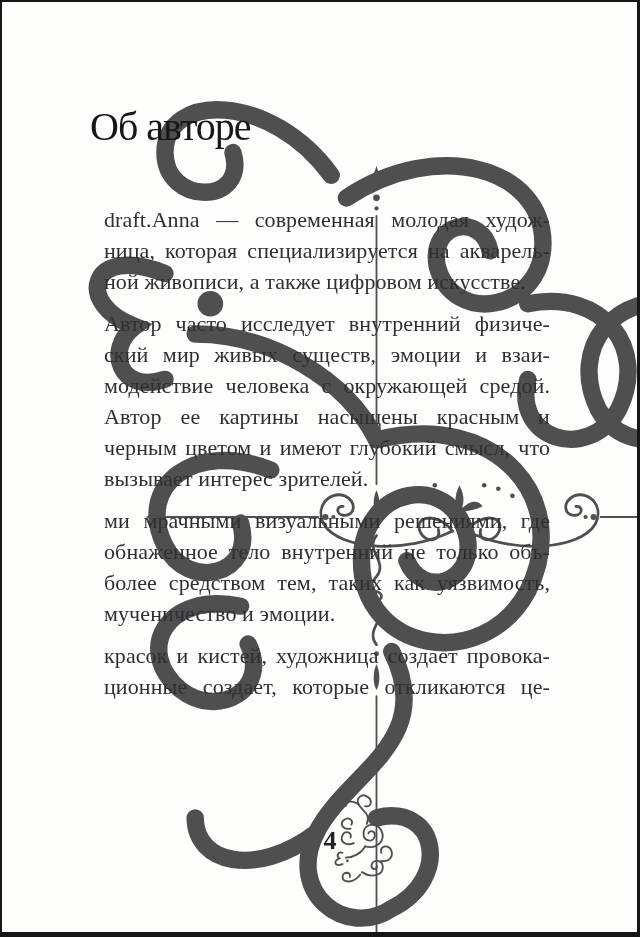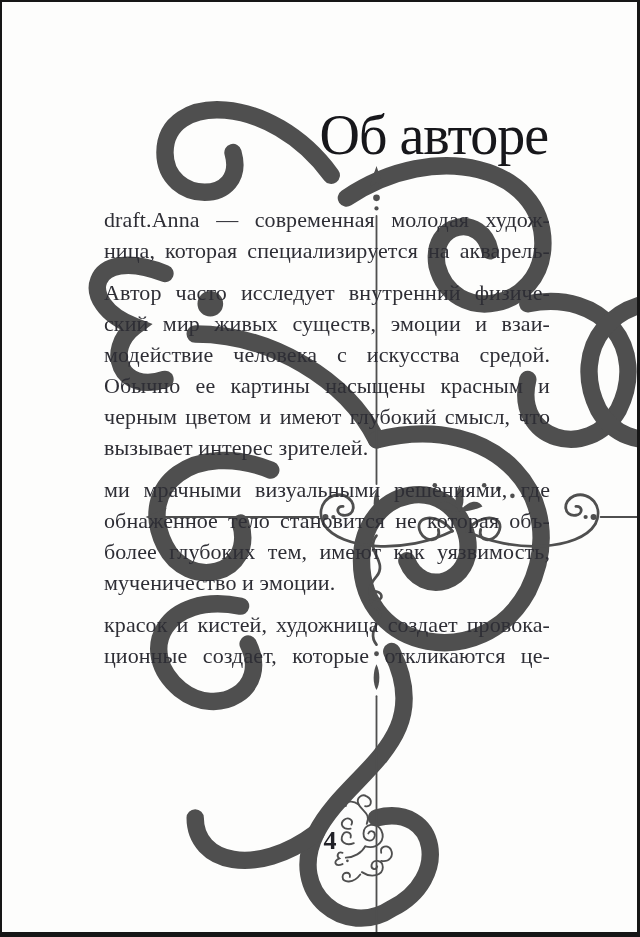--- a/index.html
+++ b/index.html
@@ -28,23 +28,23 @@
   .corner.tr{left:536px;top:56px;transform:scaleX(-1);}
   .corner.bl{left:44px;top:788px;height:95px;transform:scaleY(-1);}
   .corner.br{left:532px;top:790px;height:95px;transform:scale(-1,-1);}
   .divider{width:360px;height:52px;left:140px;}
   .divider.top{top:50px;}
   .divider.bottom{top:842px;left:150px;transform:scaleY(-1);}
   .siderule{width:16px;height:614px;top:164px;}
   .siderule.left{left:57px;}
   .siderule.right{left:604px;}
   .title{
-    position:absolute;left:94px;top:104px;width:452px;
-    text-align:right;
-    font-size:56px;line-height:1.05;
+    position:absolute;left:88px;top:104px;width:452px;
+    text-align:left;
+    font-size:40px;line-height:1.05;
     letter-spacing:-1px;
     color:var(--title);
     white-space:nowrap;
   }
   .paras{
     position:absolute;left:102px;top:202px;width:452px;
   }
   .para{margin:0 6px 11px 0;}
   .para .line{
     font-size:22px;line-height:31px;
@@ -155,33 +155,34 @@
   <svg class="orn siderule right">
       <use href="#sym-siderule"></use>
     </svg>
 
   <h1 class="title" style="margin:0;font-weight:normal;">Об авторе</h1>
 
   <div class="paras">
       <div class="para">
         <div class="line">draft.Anna — современная молодая худож-</div>
         <div class="line">ница, которая специализируется на акварель-</div>
+        <div class="line last">ной живописи, а также цифровом искусстве.</div>
       </div>
       <div class="para">
         <div class="line">Автор часто исследует внутренний физиче-</div>
         <div class="line">ский мир живых существ, эмоции и взаи-</div>
-        <div class="line">модействие человека с искусства средой.</div>
-        <div class="line">Обычно ее картины насыщены красным и</div>
+        <div class="line">модействие человека с окружающей средой.</div>
+        <div class="line">Автор ее картины насыщены красным и</div>
         <div class="line">черным цветом и имеют глубокий смысл, что</div>
         <div class="line last">вызывает интерес зрителей.</div>
       </div>
       <div class="para">
         <div class="line">ми мрачными визуальными решениями, где</div>
-        <div class="line">обнаженное тело становится не которая объ-</div>
-        <div class="line">более глубоких тем, имеют как уязвимость,</div>
+        <div class="line">обнаженное тело внутренний не только объ-</div>
+        <div class="line">более средством тем, таких как уязвимость,</div>
         <div class="line last">мученичество и эмоции.</div>
       </div>
       <div class="para">
         <div class="line">красок и кистей, художница создает провока-</div>
         <div class="line">ционные создает, которые откликаются це-</div>
       </div>
     </div>
 
   <div class="pagenum">4</div>
 

